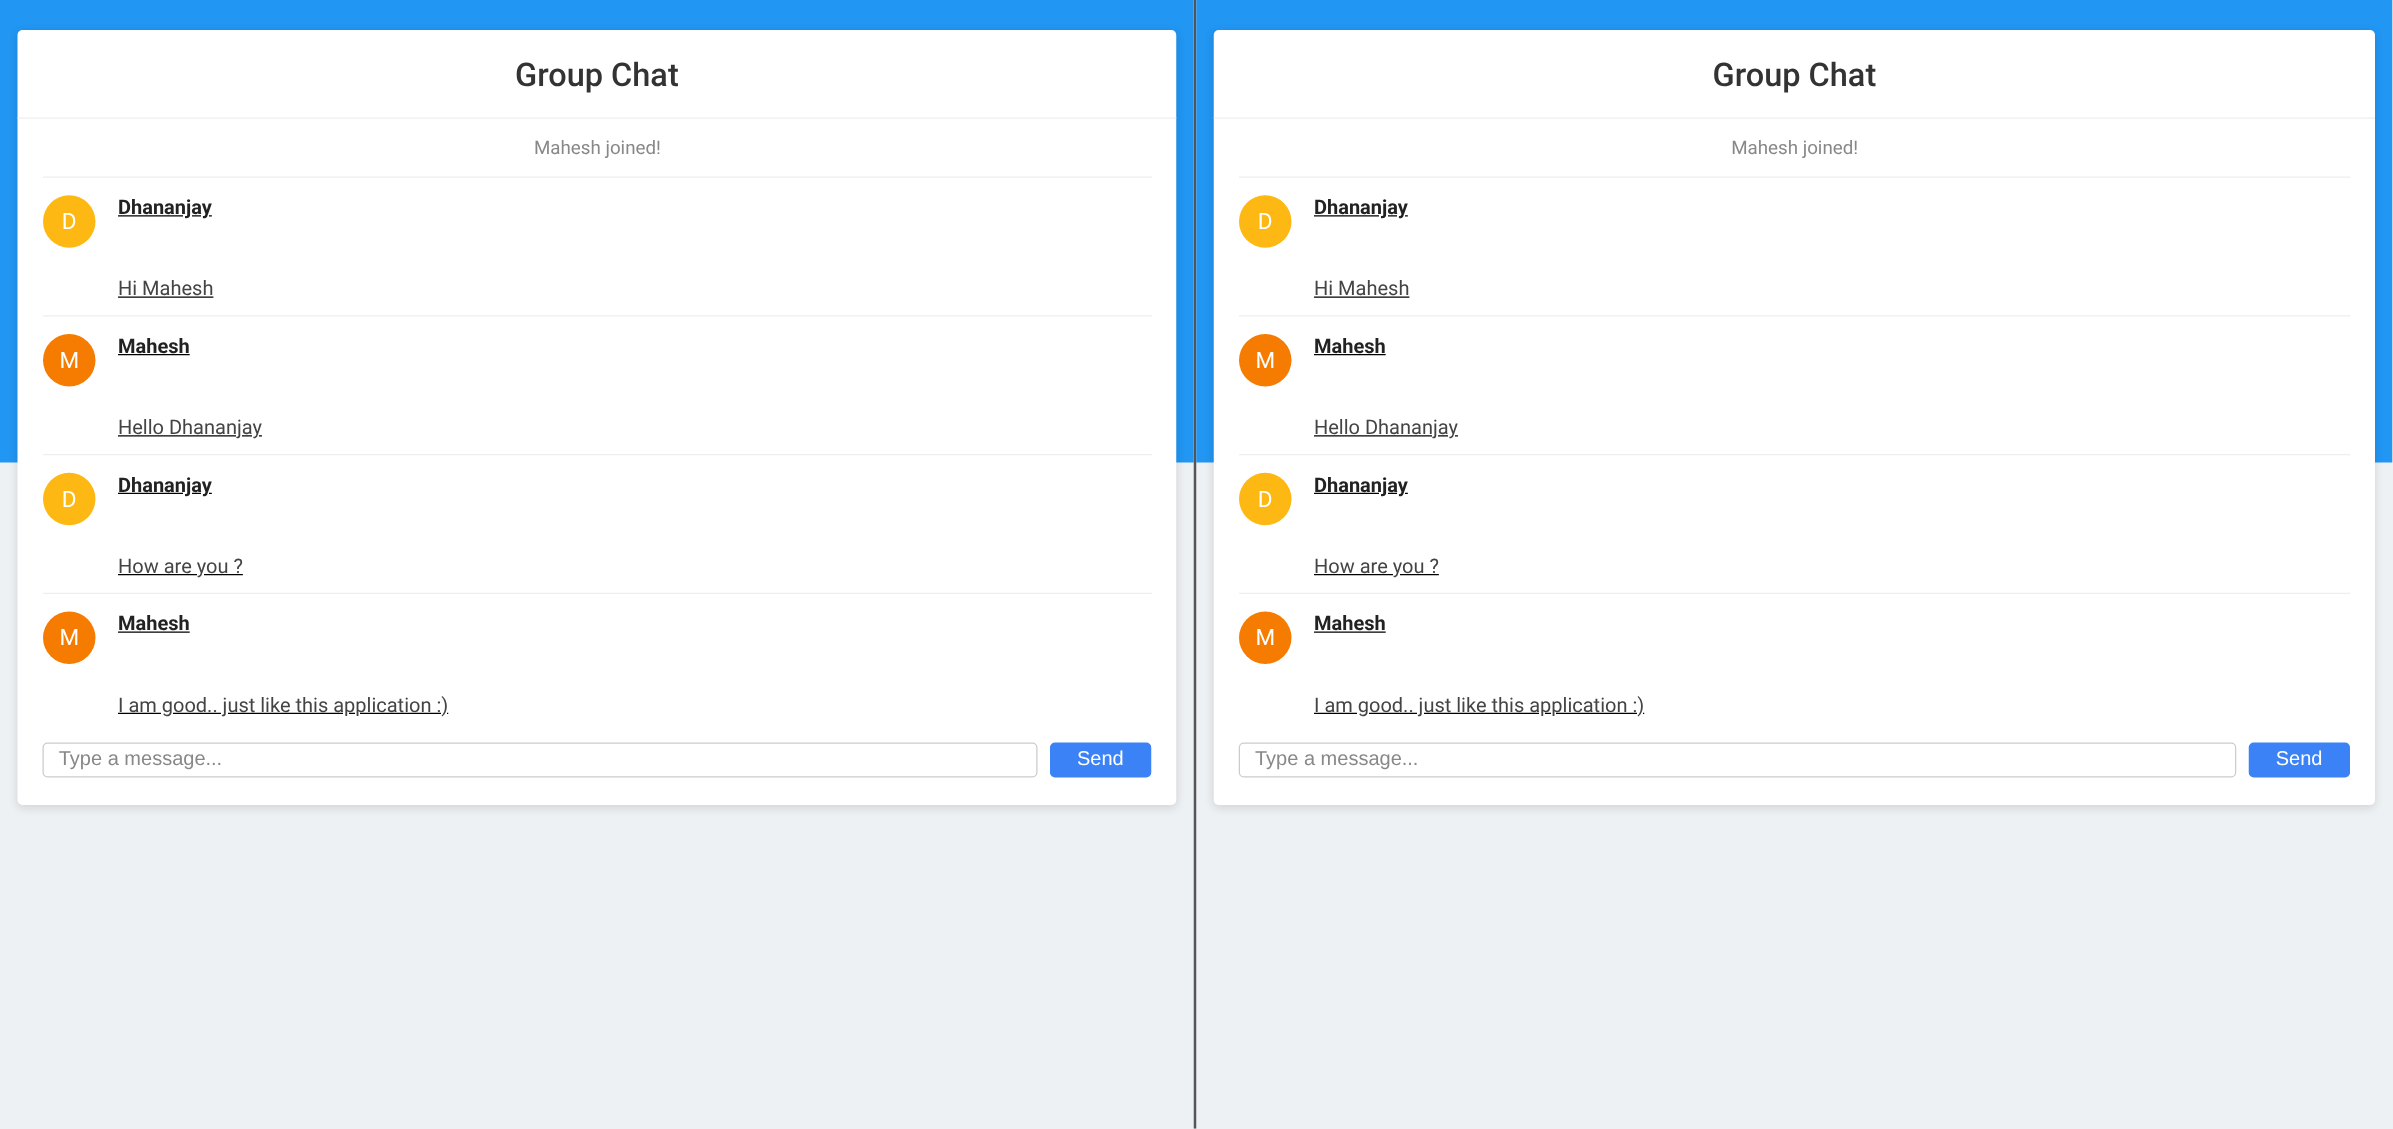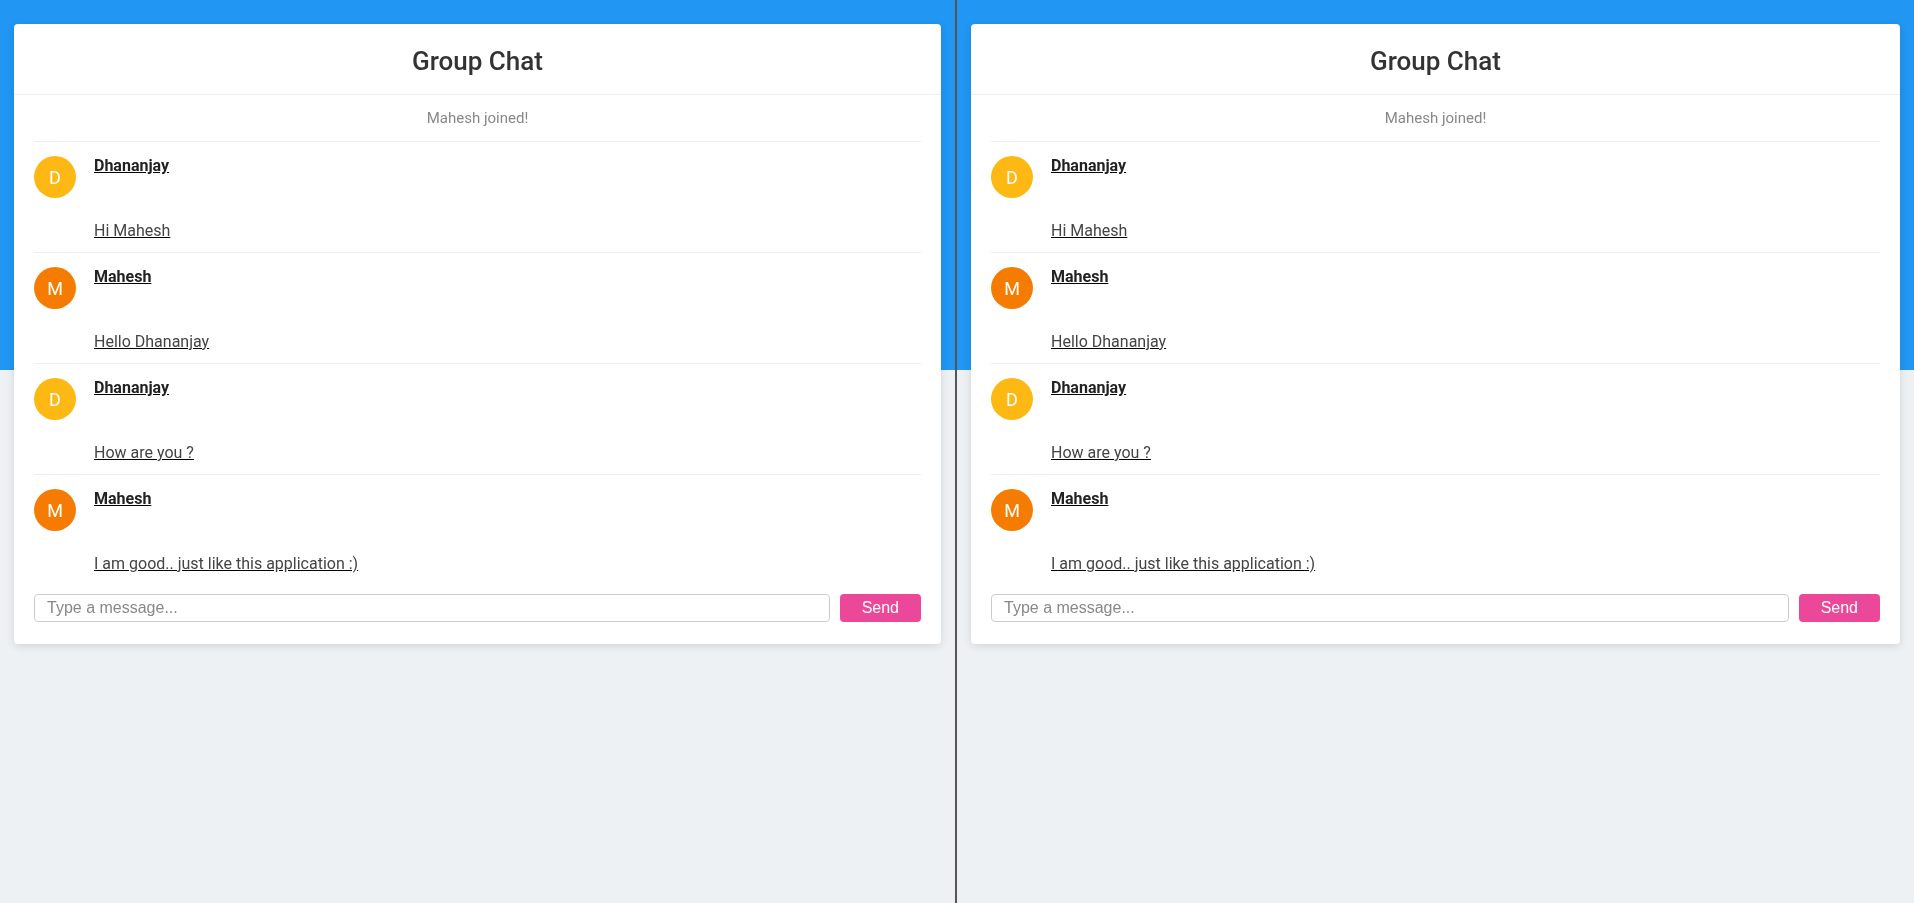--- a/index.html
+++ b/index.html
@@ -99,21 +99,21 @@
     flex: 1;
     height: 28px;
     border: 1px solid #ccc;
     border-radius: 4px;
     padding: 0 12px;
     font-size: 16px;
     color: #333;
   }
   .msg-input::placeholder { color: #888; }
   .send-btn {
-    background: #ec4899;
+    background: #3b82f6;
     color: #fff;
     border: none;
     border-radius: 4px;
     padding: 0 22px;
     font-size: 16px;
     cursor: pointer;
   }
   
   .messages::-webkit-scrollbar { width: 14px; }
   .messages::-webkit-scrollbar-track { background: #f3f3f3; }

